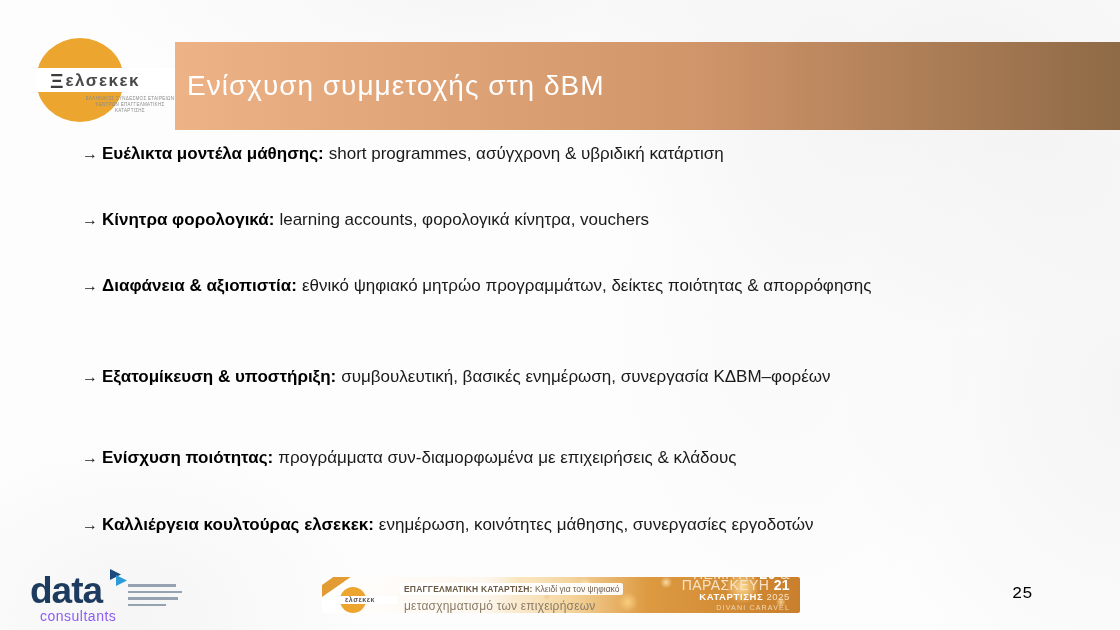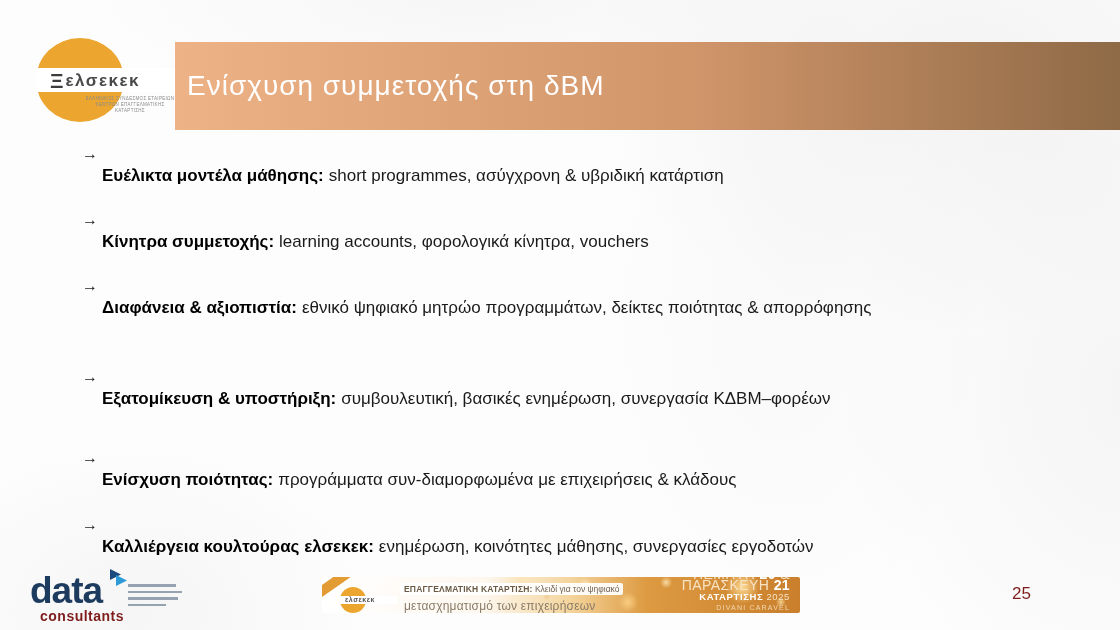--- a/index.html
+++ b/index.html
@@ -27,31 +27,31 @@
   
   .title-bar{position:absolute;left:175px;top:42px;width:945px;height:88px;
     background:linear-gradient(90deg,#eeb287 0%,#d1956a 55%,#8e6a46 100%);
     display:flex;align-items:center;}
   .title-text{color:#fff;font-size:28px;font-weight:400;letter-spacing:1px;margin-left:12px;
     white-space:nowrap;}
   
   .bullet{position:absolute;left:82px;width:950px;display:flex;align-items:flex-start;
     font-size:17px;line-height:26px;color:#1a1a1a;}
   .bullet .marker{width:20px;flex:0 0 20px;font-weight:700;color:#222;font-size:16px;line-height:26px;}
-  .bullet .body{flex:1;margin-top:22px;}
+  .bullet .body{flex:1;}
   .bullet .lead{font-weight:700;color:#000;}
   .bullet .rest{margin-left:5px;}
   .b1{top:141px;} .b2{top:207px;} .b3{top:273px;} .b4{top:364px;} .b5{top:445px;} .b6{top:512px;}
   
   .datalogo{position:absolute;left:12px;top:572px;width:170px;height:54px;}
   .datalogo .word{position:absolute;left:18px;top:0px;font-size:37px;font-weight:700;
     letter-spacing:-1px;color:#1d3b5e;line-height:1;text-align:right;}
   .datalogo .arrow{position:absolute;left:95px;top:-4px;}
-  .datalogo .sub{position:absolute;left:28px;top:36px;font-size:14px;font-weight:700;
-    color:#7f1d1d;letter-spacing:.5px;}
+  .datalogo .sub{position:absolute;left:28px;top:36px;font-size:14px;font-weight:400;
+    color:#8b5cf6;letter-spacing:.5px;}
   .datalogo .fineprint{position:absolute;left:116px;top:12px;display:flex;flex-direction:column;gap:4px;}
   .datalogo .fineprint i{display:block;height:2.5px;background:rgba(70,95,120,.55);}
   .fp1{width:48px;} .fp2{width:54px;} .fp3{width:50px;} .fp4{width:38px;}
   
   .banner{position:absolute;left:322px;top:577px;width:478px;height:36px;border-radius:2px;
     overflow:hidden;display:flex;align-items:flex-end;
     background:linear-gradient(90deg,#ffffff 0%,#fdf7ee 34%,#f4d49c 52%,#dd9a41 68%,#c97f2c 100%);}
   .banner::before{content:"";position:absolute;inset:0;pointer-events:none;background:
     radial-gradient(circle 16px at 88% 28%, rgba(255,222,150,.95), transparent 17px),
     radial-gradient(circle 9px at 64% 70%, rgba(255,214,138,.8), transparent 10px),
@@ -71,21 +71,21 @@
     padding:1px 4px;font-size:8.5px;color:#6f6253;white-space:nowrap;}
   .banner-head .line1 b{color:#6a5a45;letter-spacing:.2px;}
   .banner-head .line2{font-size:12px;color:#8a7c68;margin:3px 0 0 4px;letter-spacing:.2px;}
   .banner-date{position:relative;flex:1;text-align:right;padding-right:10px;
     color:#f7e3c4;line-height:11px;}
   .banner-date .l1{font-size:14px;letter-spacing:.4px;}
   .banner-date .l2{font-size:9.5px;letter-spacing:.6px;}
   .banner-date .l3{font-size:7px;letter-spacing:1.2px;color:#f0d8b4;}
   .banner-date b{color:#ffffff;}
   
-  .page-number{position:absolute;left:1012px;top:584px;font-size:17px;color:#7f1d1d;}
+  .page-number{position:absolute;left:1012px;top:584px;font-size:17px;color:#000000;font-family:Liberation Mono, monospace;}
 </style>
 </head>
 <body>
 
 <div class="logo-block">
   <div class="logo-circle"></div>
   <div class="logo-band">
     <span class="logo-xi">Ξ</span>
     <span class="logo-word">ελσεκεκ</span>
   </div>
@@ -98,21 +98,21 @@
 <div class="title-bar">
   <span class="title-text">Ενίσχυση συμμετοχής στη δΒΜ</span>
 </div>
 
 <div class="bullet b1">
   <span class="marker">→</span>
   <span class="body"><span class="lead">Ευέλικτα μοντέλα μάθησης:</span><span class="rest">short programmes, ασύγχρονη &amp; υβριδική κατάρτιση</span></span>
 </div>
 <div class="bullet b2">
   <span class="marker">→</span>
-  <span class="body"><span class="lead">Κίνητρα συμμετοχής:</span><span class="rest">learning accounts, φορολογικά κίνητρα, vouchers</span></span>
+  <span class="body"><span class="lead">Κίνητρα φορολογικά:</span><span class="rest">learning accounts, φορολογικά κίνητρα, vouchers</span></span>
 </div>
 <div class="bullet b3">
   <span class="marker">→</span>
   <span class="body"><span class="lead">Διαφάνεια &amp; αξιοπιστία:</span><span class="rest">εθνικό ψηφιακό μητρώο προγραμμάτων, δείκτες ποιότητας &amp; απορρόφησης</span></span>
 </div>
 <div class="bullet b4">
   <span class="marker">→</span>
   <span class="body"><span class="lead">Εξατομίκευση &amp; υποστήριξη:</span><span class="rest">συμβουλευτική, βασικές ενημέρωση, συνεργασία ΚΔΒΜ–φορέων</span></span>
 </div>
 <div class="bullet b5">

